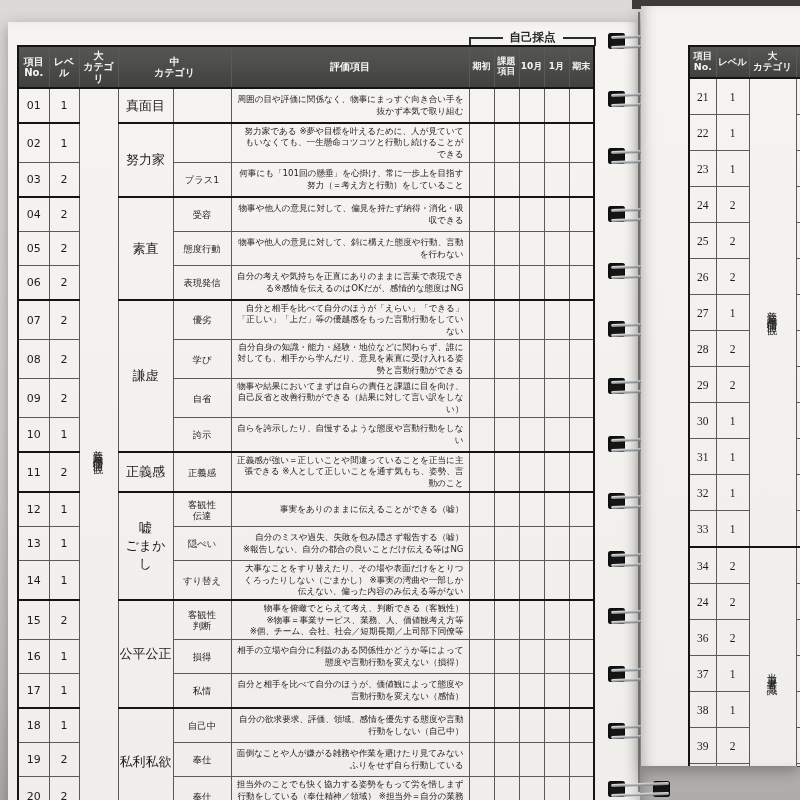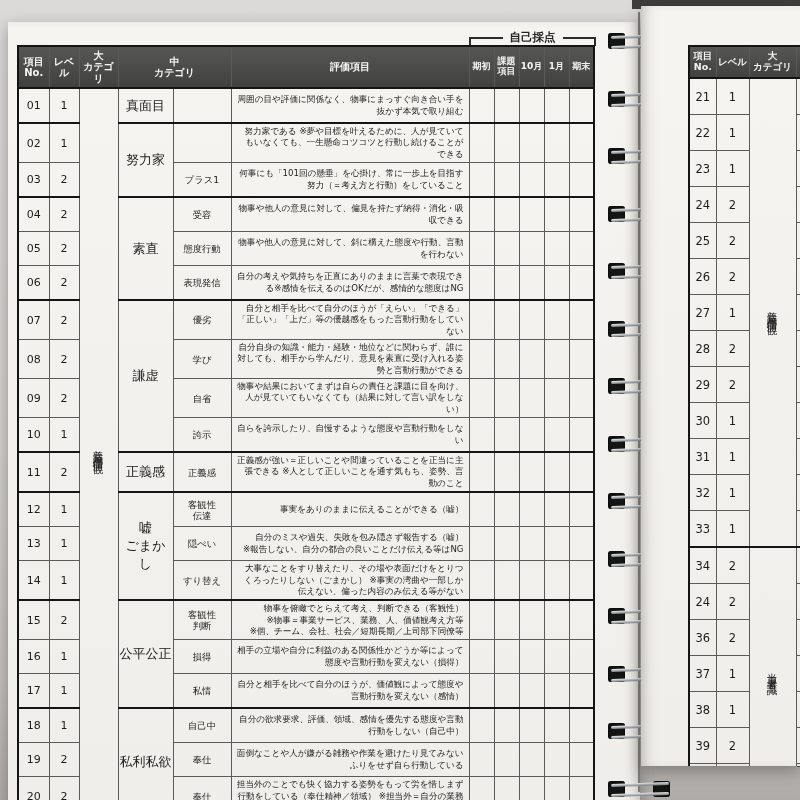--- a/index.html
+++ b/index.html
@@ -43,21 +43,21 @@
     font-size:10px;font-weight:bold;text-align:center;padding:2px 0;line-height:1.15;
     border-bottom:2px solid #141414;}
   .eval-table.left th{height:36px;vertical-align:middle;}
   .eval-table.right th{height:26px;font-size:9.5px;}
   th.score-h{font-size:9px;line-height:1.1;}
   tr.gs td{border-top:2px solid #141414;}
   .pre{white-space:pre-line;}
   td{vertical-align:middle;color:#1c1c1a;background:transparent;}
   td.no,td.lv{text-align:center;font-size:11px;height:31px;}
   .eval-table.right td{height:33px;}
-  .eval-table.right td.no,.eval-table.right td.lv{font-size:11.5px;}
+  .eval-table.right td.no,.eval-table.right td.lv{font-size:11.5px;font-family:Liberation Serif, serif;}
   td.big{text-align:center;vertical-align:middle;}
   .vtext{writing-mode:vertical-rl;text-orientation:upright;letter-spacing:3px;
     font-size:10.5px;color:#222;margin:0 auto;display:inline-block;}
   td.mid{text-align:center;font-size:13px;}
   td.sub{text-align:center;font-size:9.3px;line-height:1.2;}
   td.ev{font-size:8.6px;line-height:1.32;padding:2px 5px;text-align:right;}
 </style>
 </head>
 <body>
 
@@ -194,21 +194,21 @@
             <td class="sc"></td>
             <td class="sc"></td>
             <td class="sc"></td>
             <td class="sc"></td>
             <td class="sc"></td>
           </tr>
           <tr>
             <td class="no">09</td>
             <td class="lv">2</td>
             <td class="sub pre">自省</td>
-            <td class="ev pre">物事や結果においてまずは自らの責任と課題に目を向け、人が見ていてもいなくても（結果に対して言い訳をしない）</td>
+            <td class="ev pre">物事や結果においてまずは自らの責任と課題に目を向け、自己反省と改善行動ができる（結果に対して言い訳をしない）</td>
             <td class="sc"></td>
             <td class="sc"></td>
             <td class="sc"></td>
             <td class="sc"></td>
             <td class="sc"></td>
           </tr>
           <tr>
             <td class="no">10</td>
             <td class="lv">1</td>
             <td class="sub pre">誇示</td>

